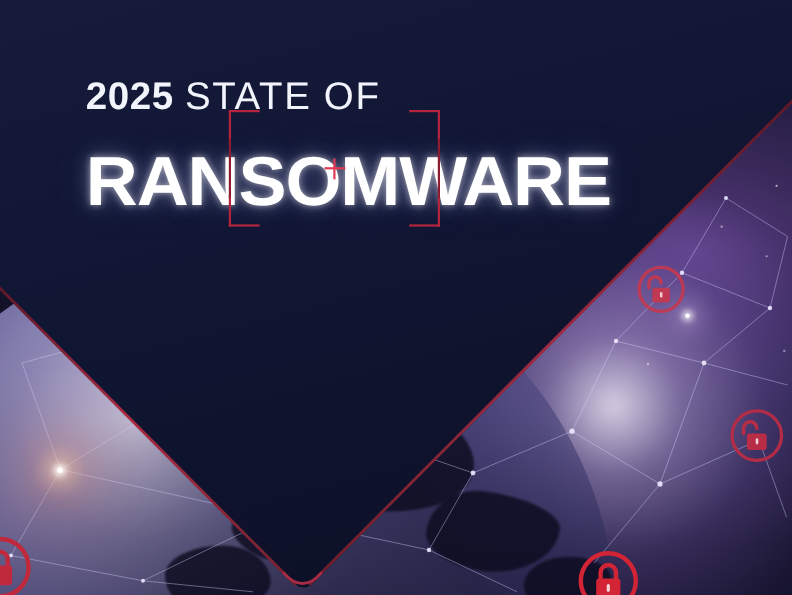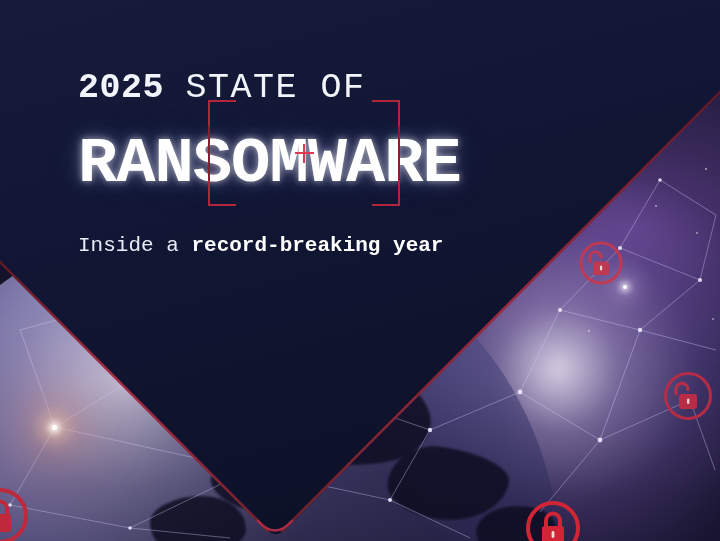--- a/index.html
+++ b/index.html
@@ -5,21 +5,21 @@
   html, body {
     margin: 0;
     padding: 0;
     background: #0a0e27;
   }
   #poster {
     position: relative;
     width: 720px;
     height: 541px;
     overflow: hidden;
-    font-family: Liberation Mono, monospace;
+    font-family: Liberation Sans, sans-serif;
     background: #701a75;
   }
 
   
   .bg-layer {
     position: absolute;
     inset: 0;
     overflow: hidden;
   }
 
@@ -325,21 +325,20 @@
         <span class="corner bl"></span>
         <span class="corner br"></span>
         <span class="vline-l"></span>
         <span class="vline-r"></span>
         <span class="cross-h"></span>
         <span class="cross-v"></span>
       </div>
     </div>
 
     <div class="subhead">
-      <div><span>Inside a </span><span class="sub-strong">record-breaking year</span></div>
     </div>
   </div>
 
   <div class="lock" style="left:578px;top:240px;">
     <svg width="46" height="46" viewBox="0 0 46 46">
       <circle cx="23" cy="23" r="20" fill="none" stroke="#c4384f" stroke-width="3" opacity="0.92"></circle>
       <rect x="15" y="21.5" width="16" height="13.5" rx="2.2" fill="#c4384f" opacity="0.95"></rect>
       <path d="M17.5 21.5 v-4.2 a5.5 5.5 0 0 1 11 0" fill="none" stroke="#c4384f" stroke-width="3" stroke-linecap="round" opacity="0.95" transform="translate(-5.5,0)"></path>
       <rect x="22" y="25.5" width="2.2" height="5" rx="1.1" fill="#f0cfd6"></rect>
     </svg>

